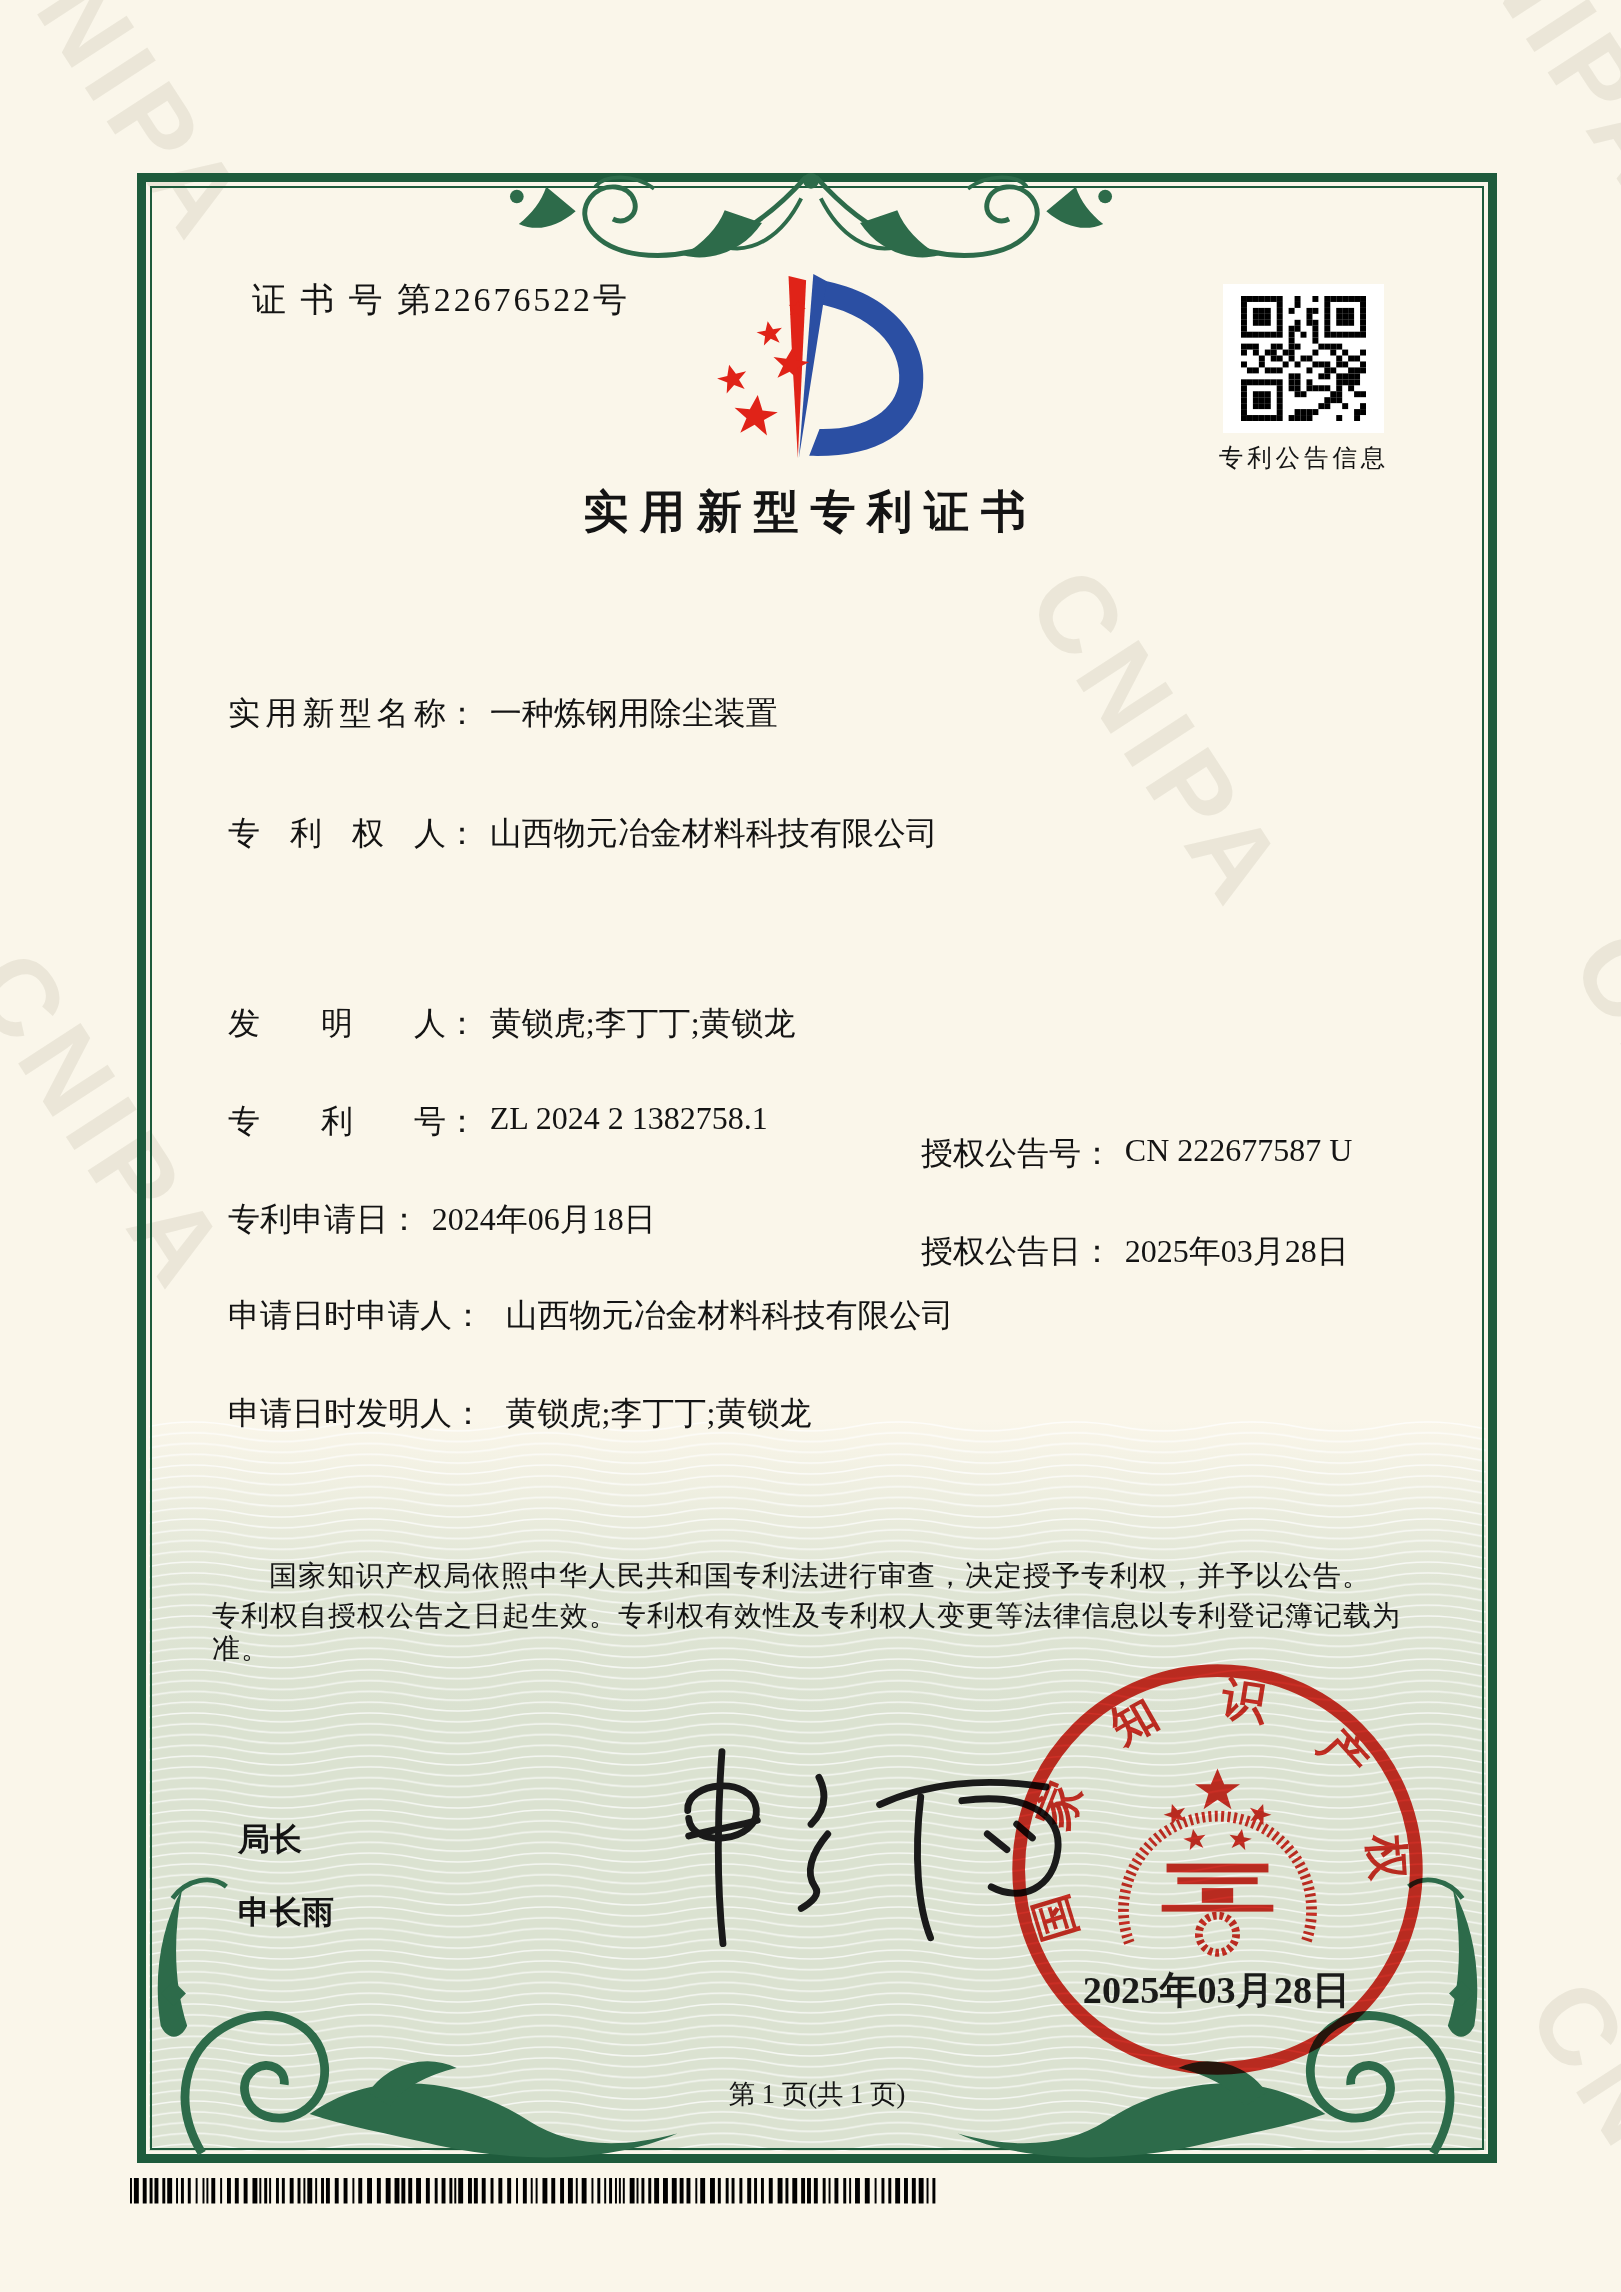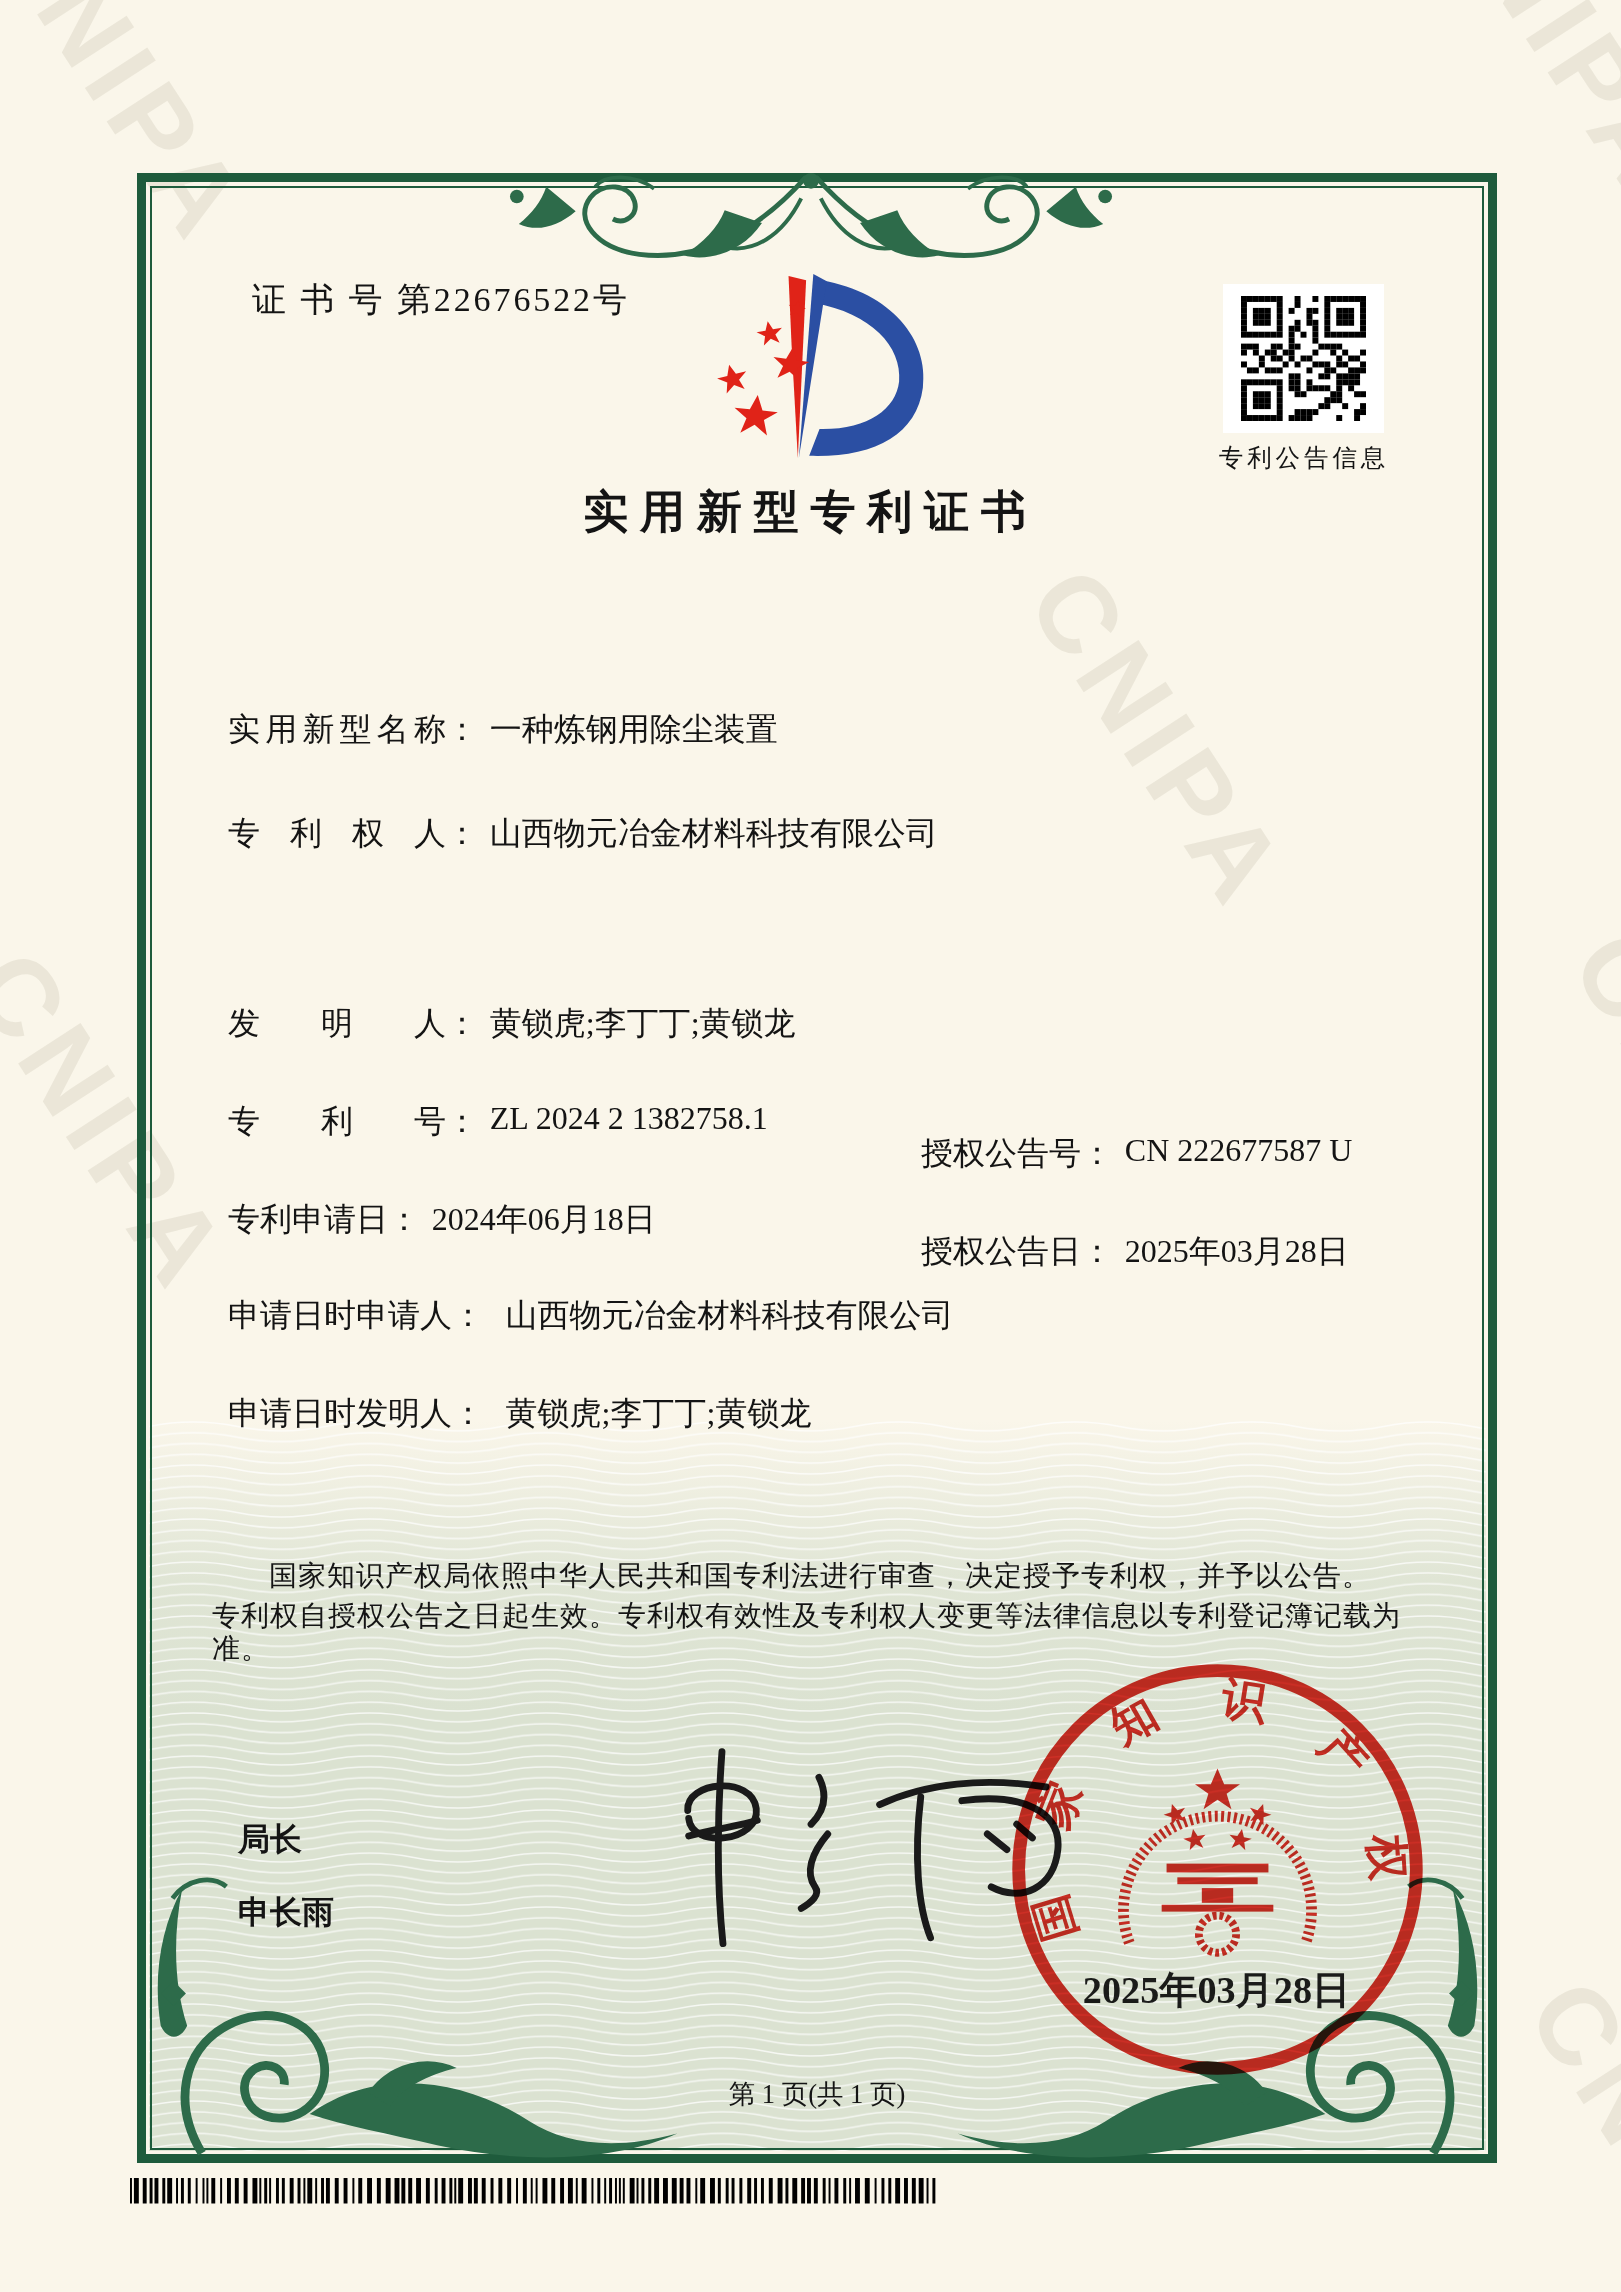--- a/index.html
+++ b/index.html
@@ -358,21 +358,21 @@
         <rect x="60" y="120" width="6" height="6"></rect>
         <rect x="66" y="120" width="6" height="6"></rect>
         <rect x="96" y="120" width="6" height="6"></rect>
         <rect x="114" y="120" width="6" height="6"></rect>
       </svg>
   </div>
   <div class="qr-caption">专利公告信息</div>
 
   <div class="title">实用新型专利证书</div>
 
-  <div class="row" style="top:708px">
+  <div class="row" style="top:692px">
     <span class="lbl">实用新型名称</span><span class="colon">：</span><span class="val">一种炼钢用除尘装置</span>
   </div>
 
   <div class="row" style="top:812px">
     <span class="lbl">专利权人</span><span class="colon">：</span><span class="val">山西物元冶金材料科技有限公司</span>
   </div>
 
 
   <div class="row" style="top:1002px">
     <span class="lbl">发明人</span><span class="colon">：</span><span class="val">黄锁虎;李丁丁;黄锁龙</span>

